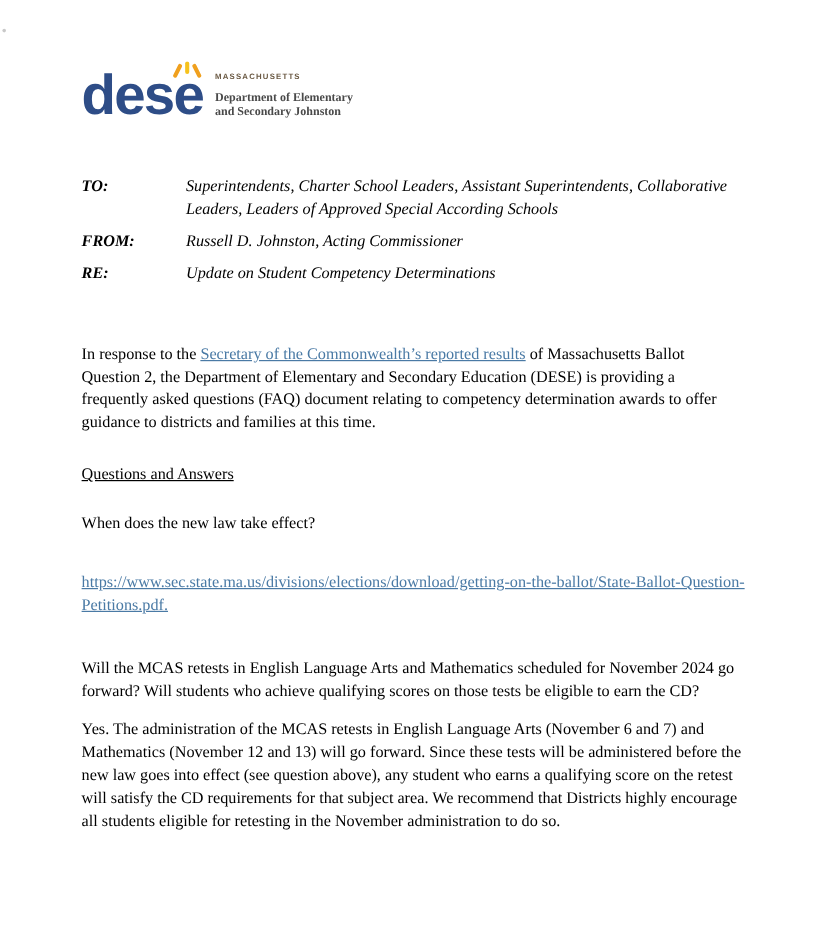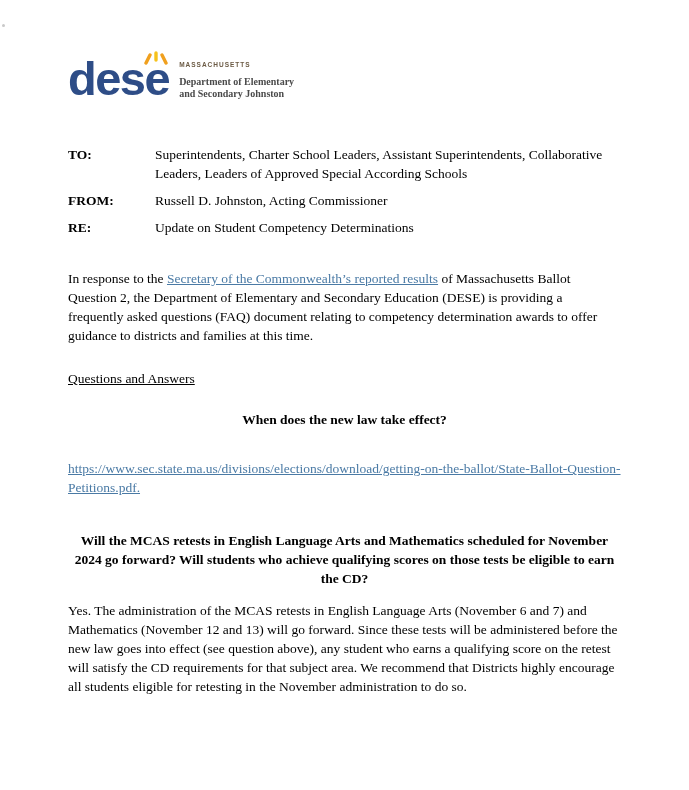--- a/index.html
+++ b/index.html
@@ -72,37 +72,37 @@
   }
   .logo-dept {
     font-size: 10px;
     line-height: 11.5px;
     font-weight: bold;
     color: #4a4a4a;
   }
 
   
   .memo { margin-top: 44px; }
-  .memo-row { display: flex; margin-bottom: 8px; }
+  .memo-row { display: flex; margin-bottom: 8px; font-style: italic; }
   .memo-label { width: 87px; flex: 0 0 87px; font-weight: bold; }
   .memo-value { flex: 1; }
 
   
-  .intro { margin-top: 32px; }
+  .intro { margin-top: 48px; }
   a.doc-link {
     color: #4a7aa5;
     text-decoration: underline;
     cursor: pointer;
   }
   .qa-heading {
     margin-top: 24px;
     font-weight: normal;
     text-decoration: underline;
   }
-  .question { font-weight: bold; text-align: center; }
+  .question { font-weight: normal; }
   .q1 { margin-top: 22px; }
   .a1 { margin-top: 11px; }
   .q2 { margin-top: 34px; }
   .a2 { margin-top: 13px; }
 </style>
 </head>
 <body>
 
 <div class="page">
   <span class="artifact"></span>

